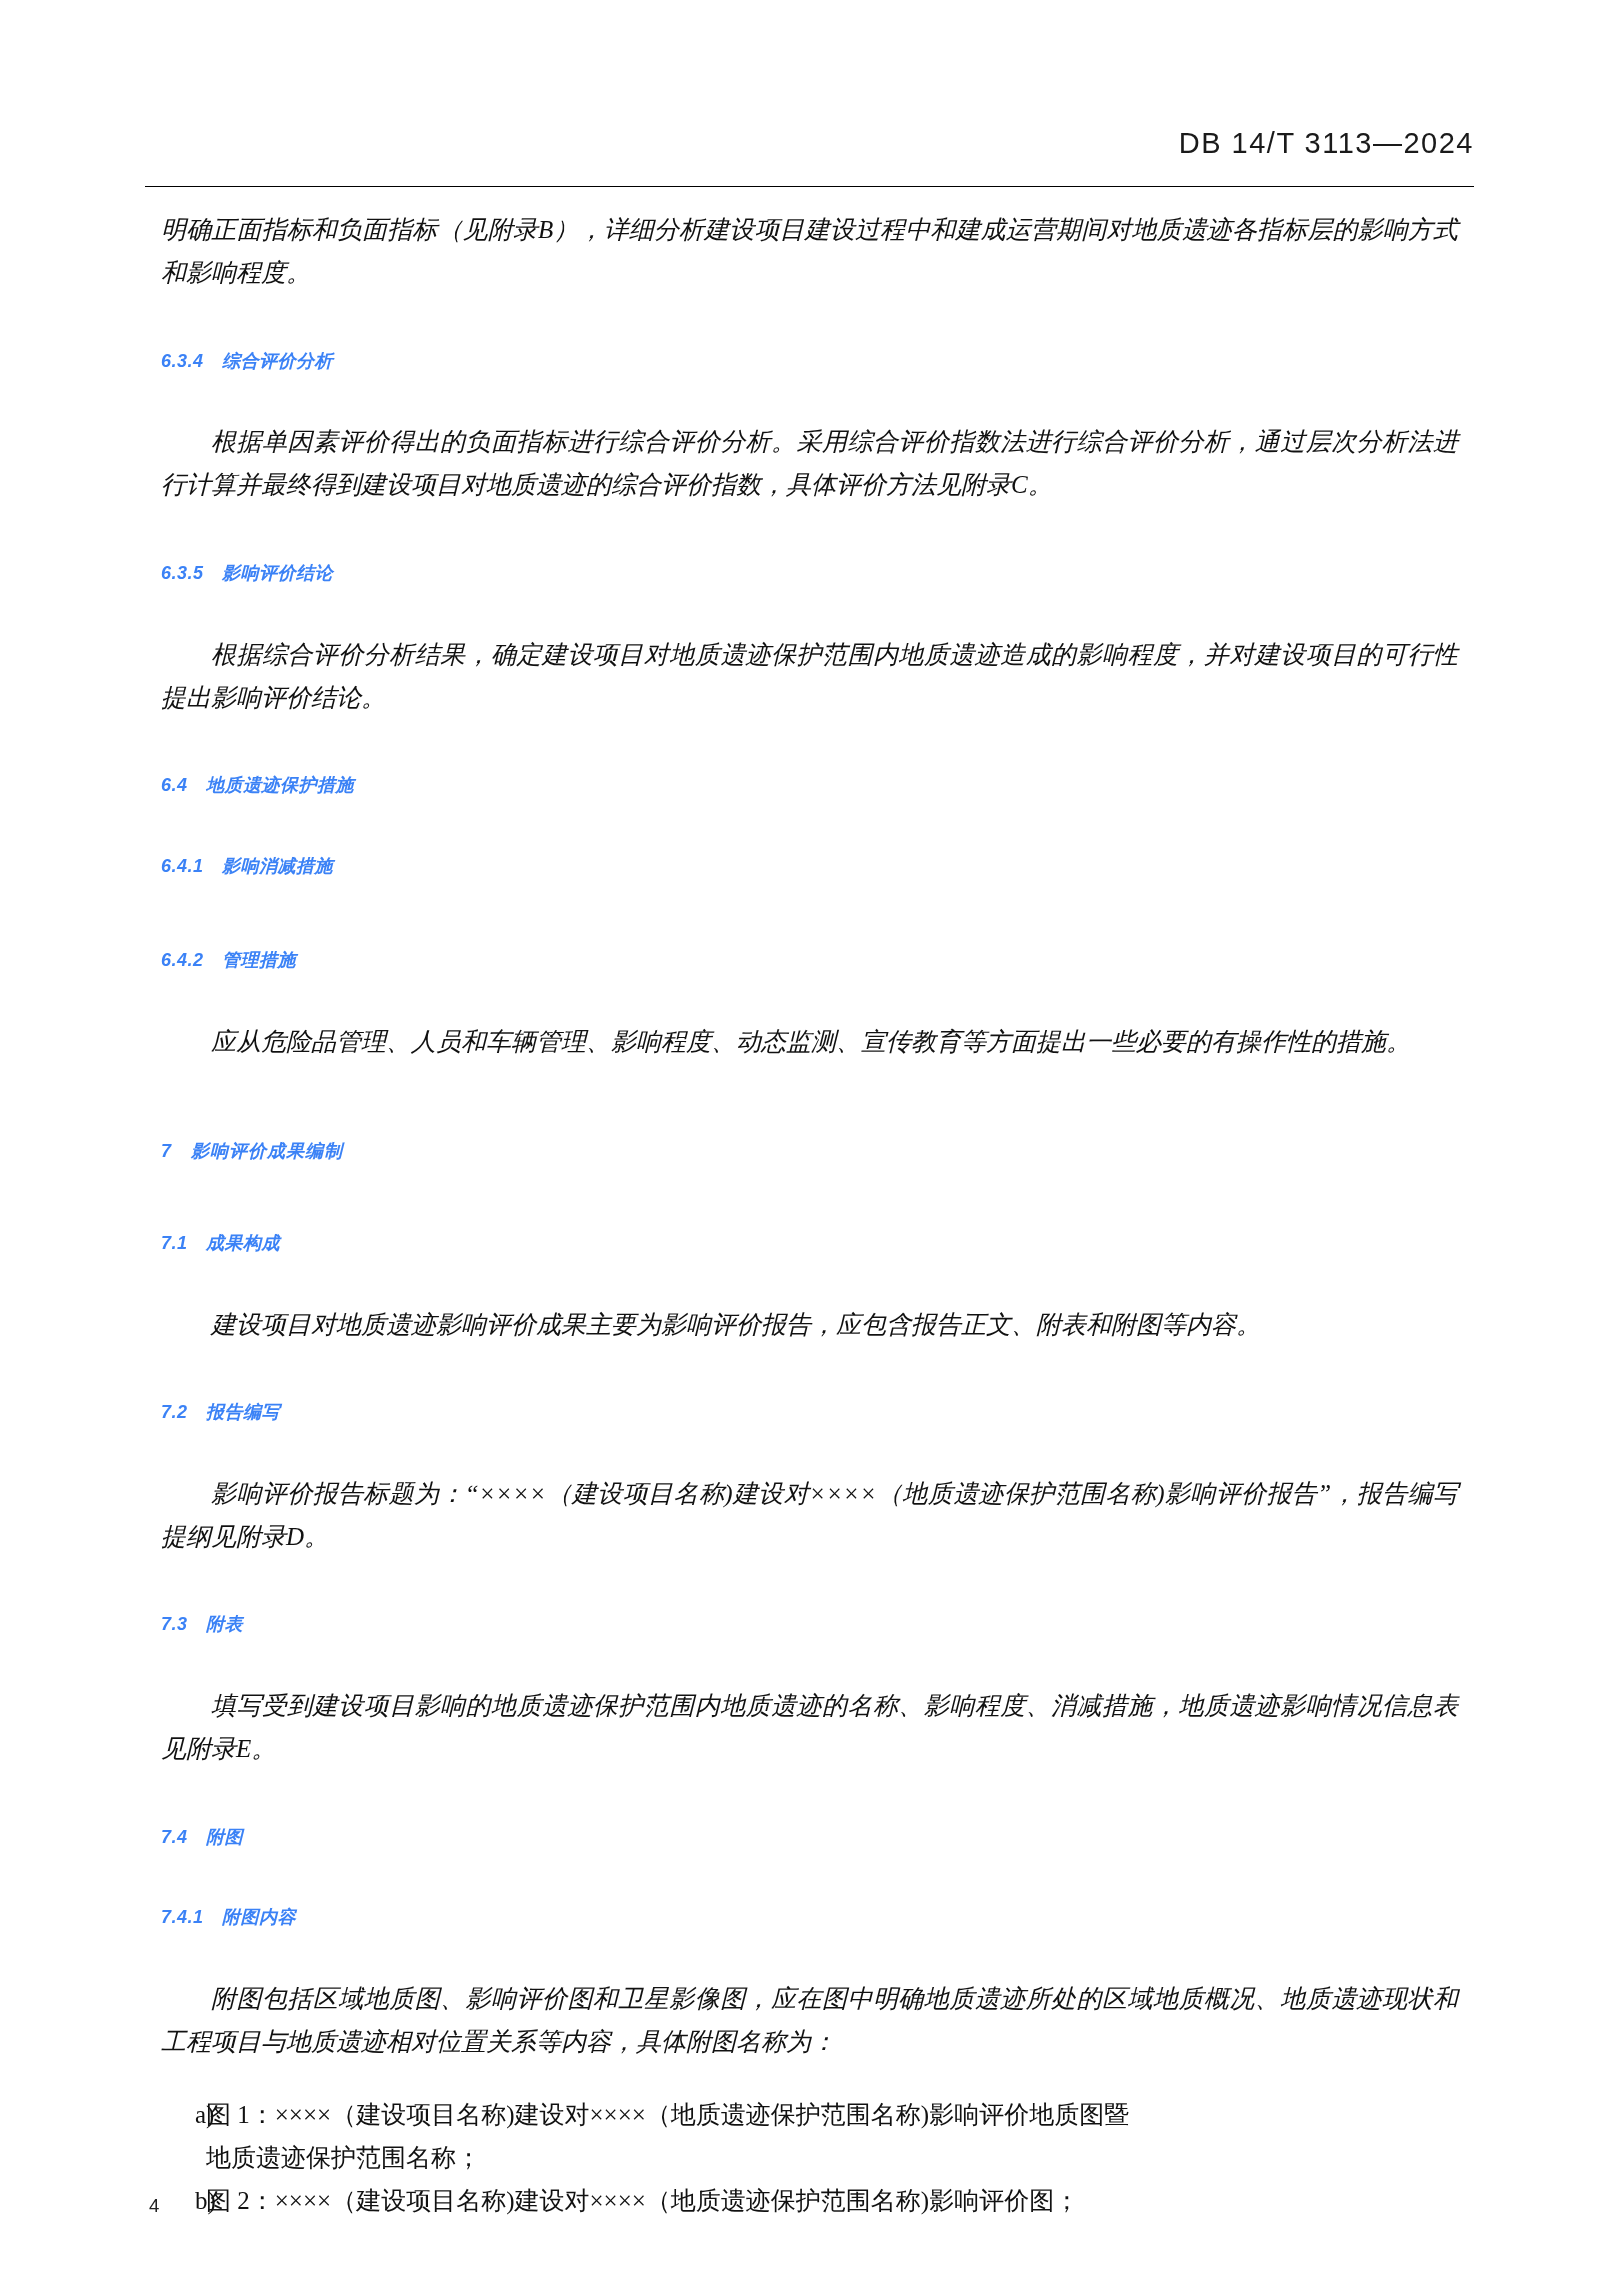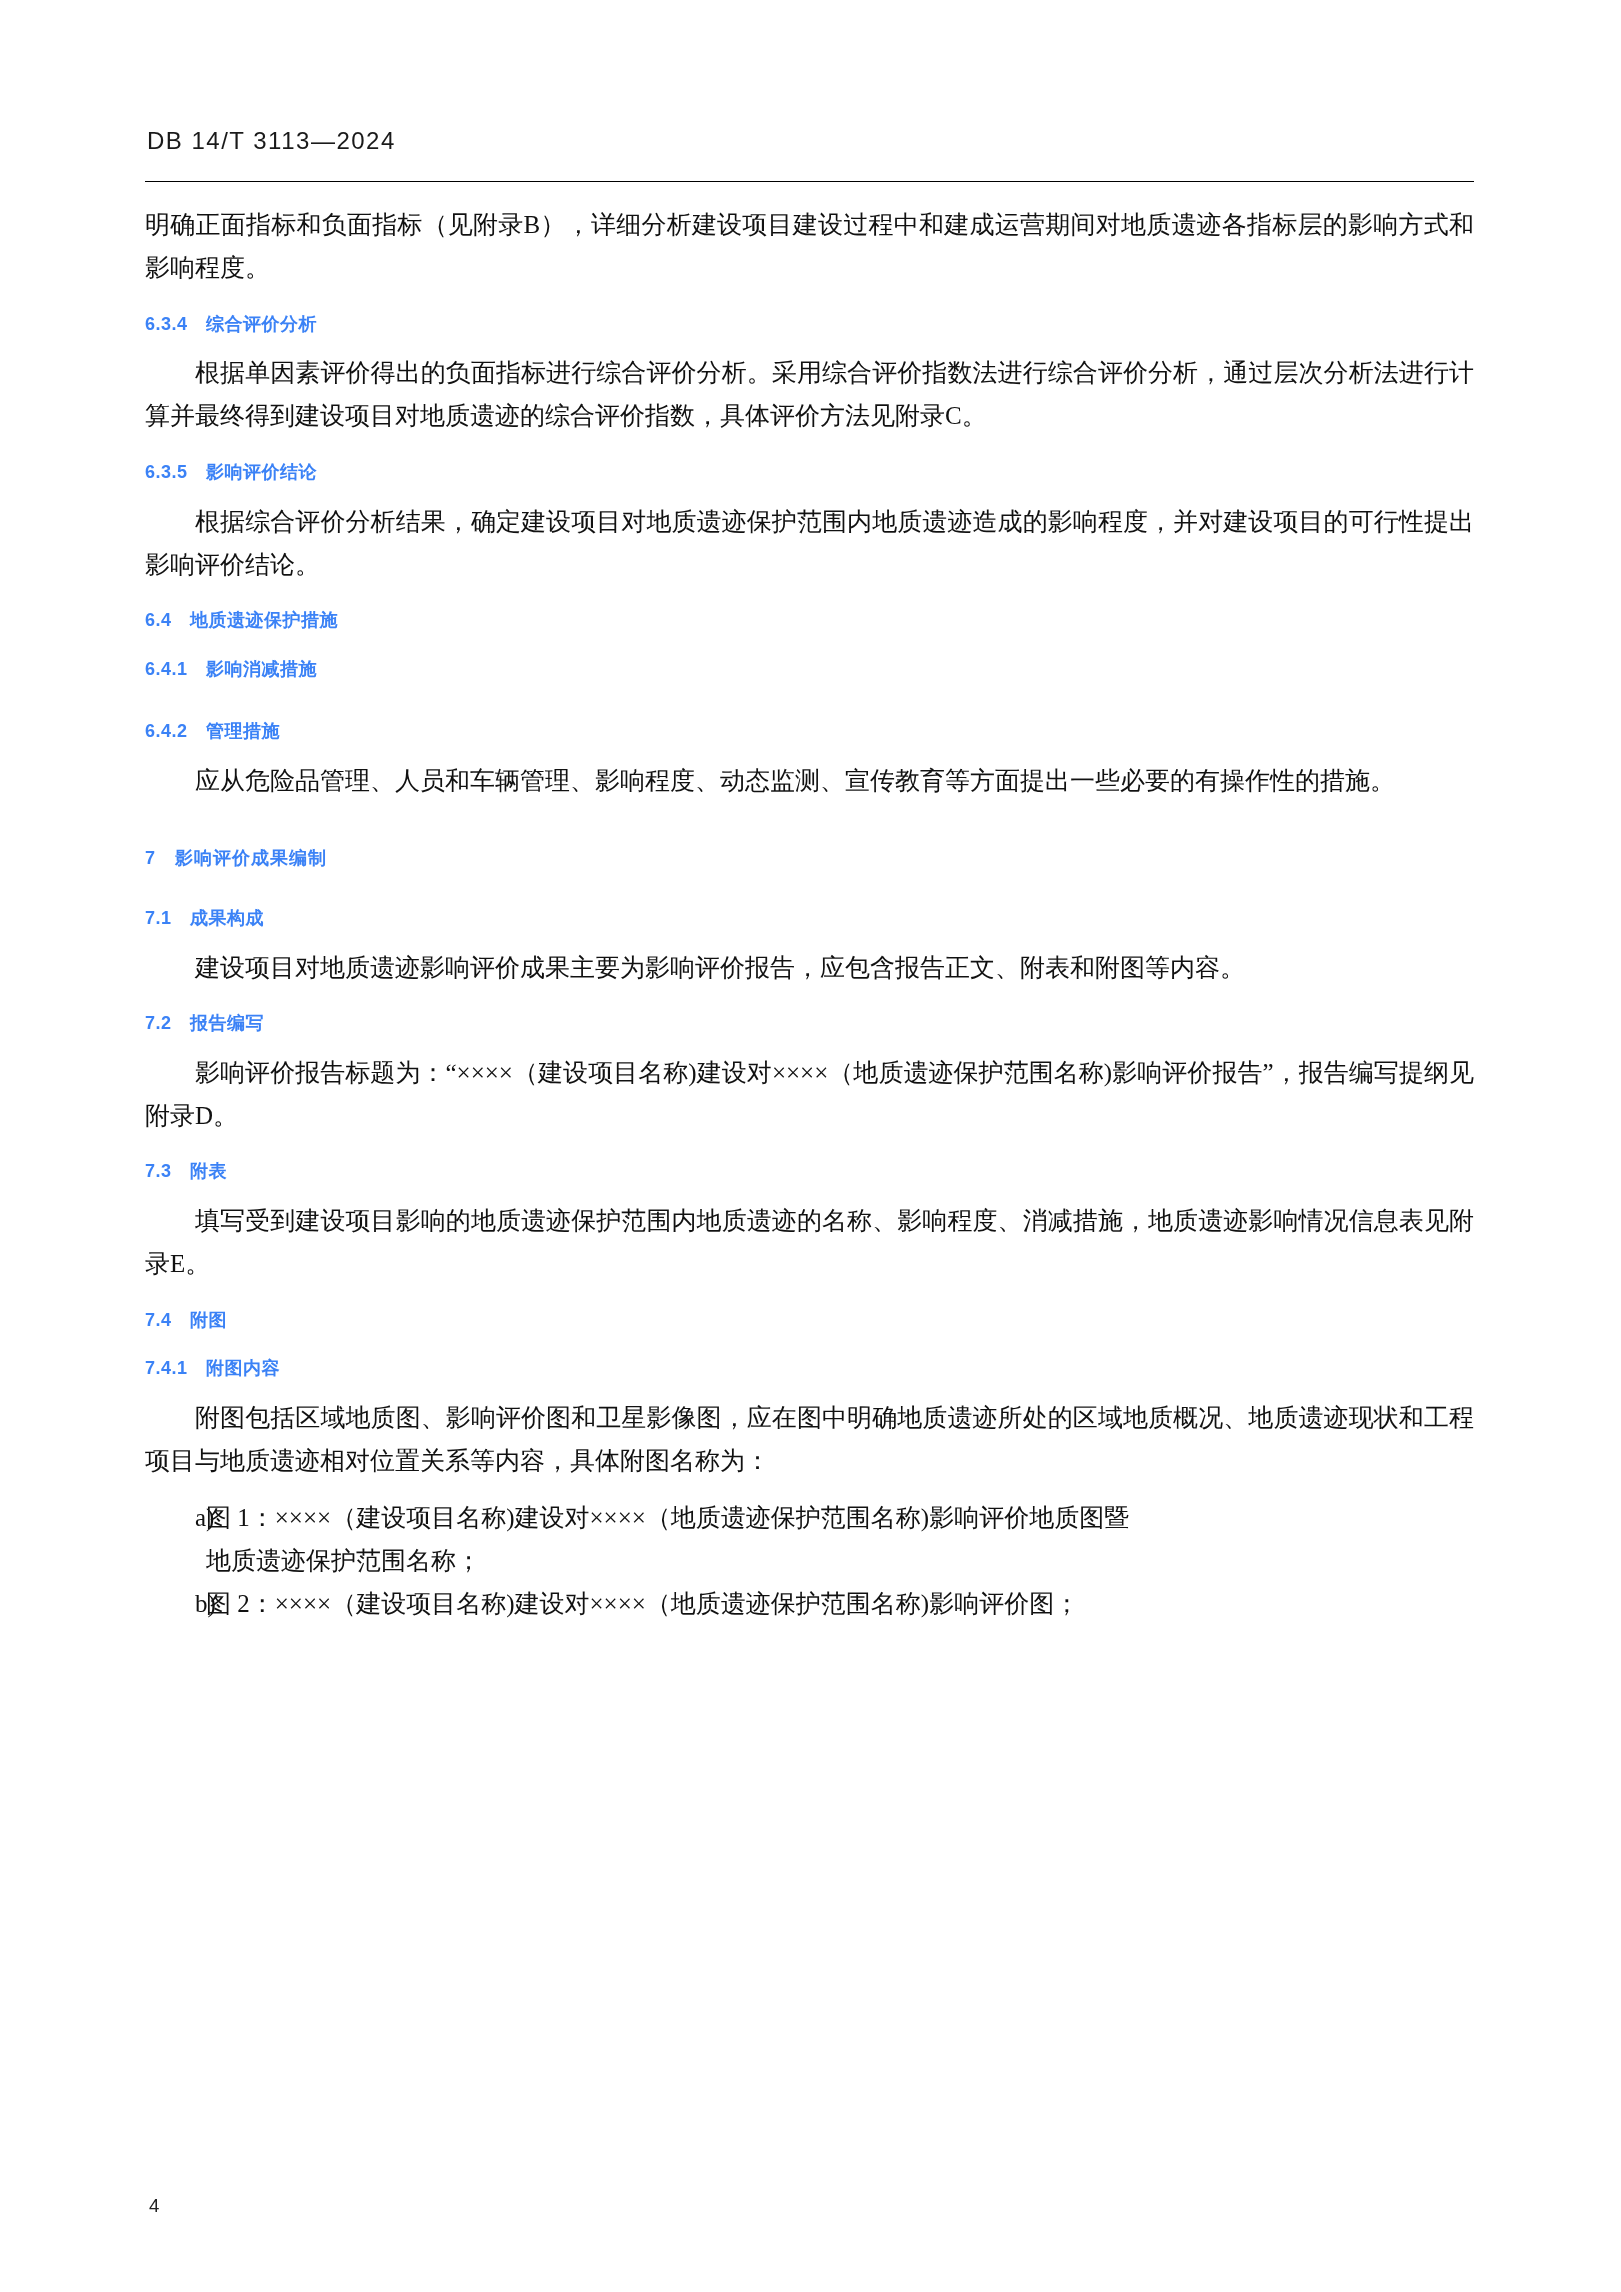--- a/index.html
+++ b/index.html
@@ -14,33 +14,35 @@
   .page {
     position: relative;
     width: 1621px;
     height: 2293px;
     background: #ffffff;
     box-sizing: border-box;
     padding: 127px 147px 88px 145px;
   }
   .header {
     font-family: "Liberation Sans", sans-serif;
-    font-size: 24px;
+    font-size: 29px;
     letter-spacing: 1.5px;
     color: #1a1a1a;
     margin: 0 0 25.5px 2px;
+    text-align: right;
   }
   .rule {
     height: 0;
     border: 0;
     border-top: 1px solid #000000;
     margin: 0 0 21.6px 0;
   }
   p {
-    margin: 0;
+    margin: 16px;
+    font-style: italic;
   }
   .body-text {
     font-family: "Liberation Serif", serif;
     font-size: 25px;
     line-height: 1.72;
     text-align: justify;
     text-justify: inter-ideograph;
     color: #111111;
   }
   .indent {

